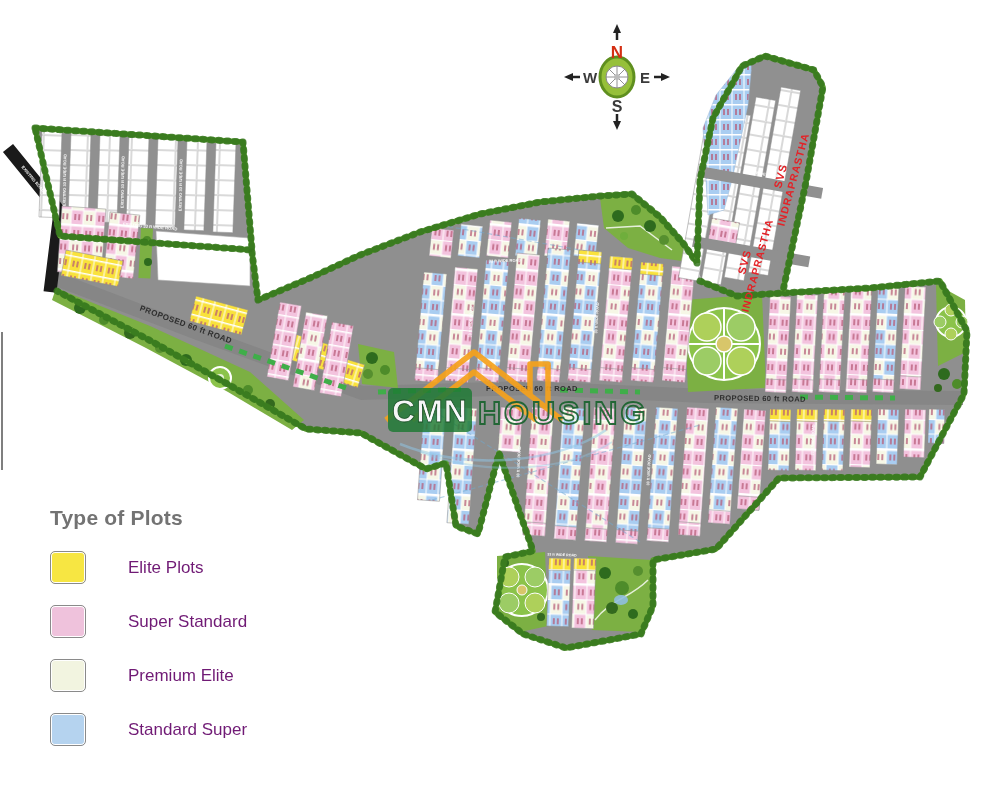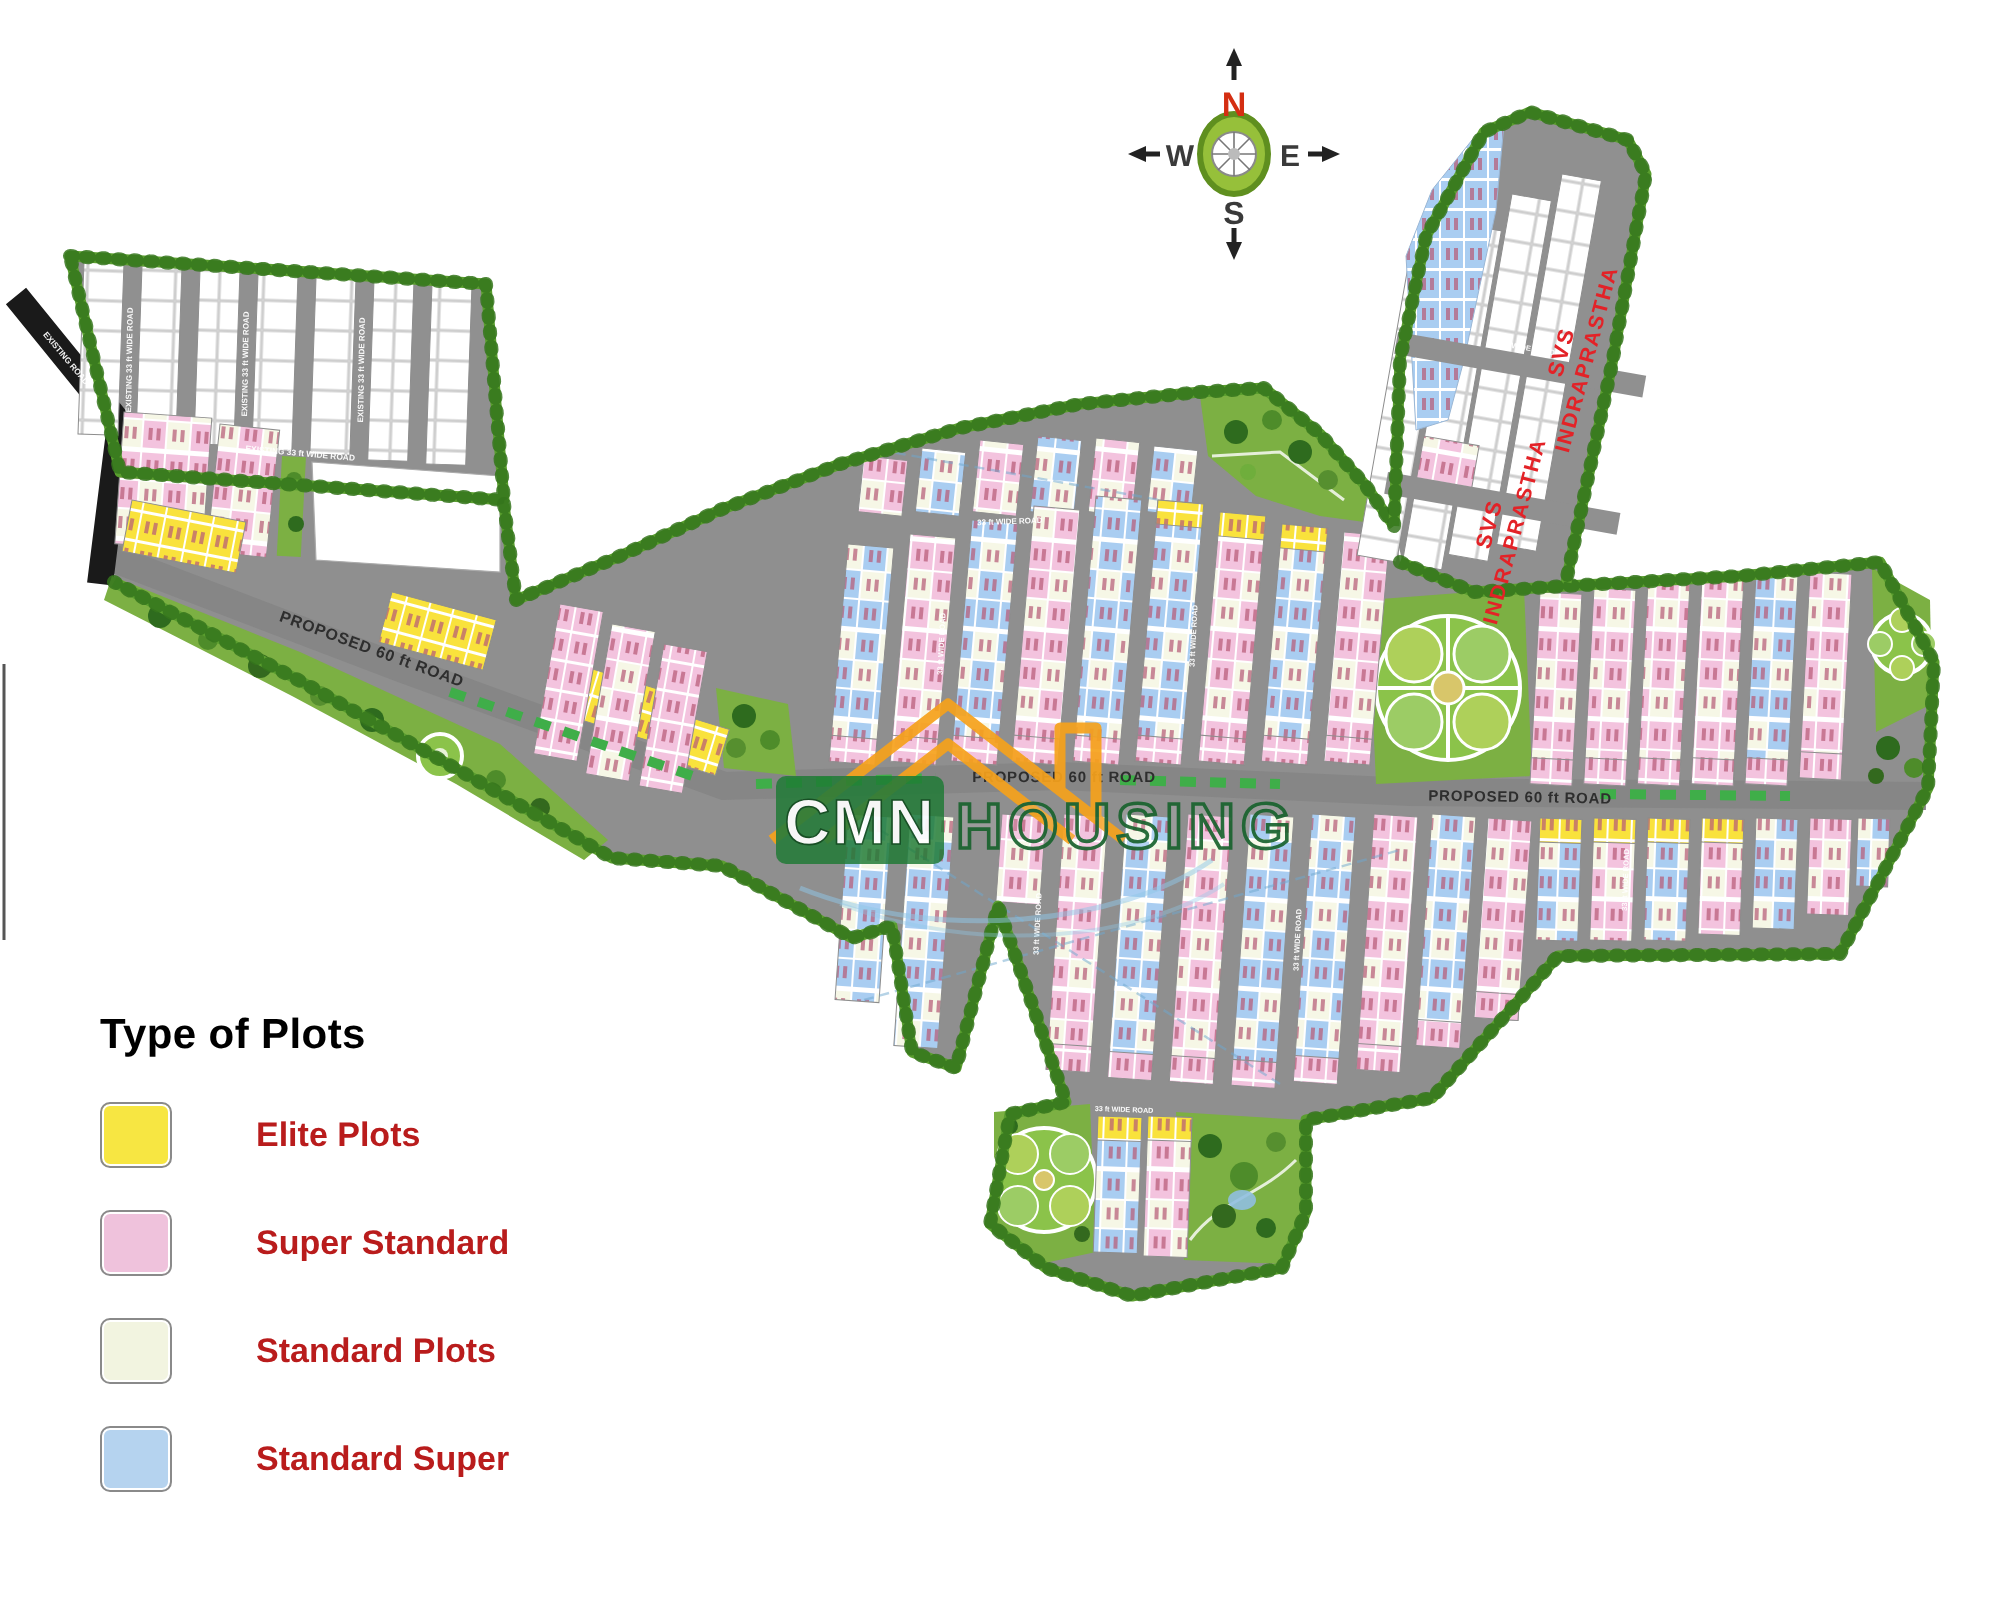--- a/index.html
+++ b/index.html
@@ -7,25 +7,25 @@
          font-family:"Liberation Sans",sans-serif;}
   svg text{font-family:"Liberation Sans",sans-serif;}
   .hedge1{fill:none;stroke:#5a9e2f;stroke-width:5.5;stroke-linejoin:round;}
   .hedge2{fill:none;stroke:#35751c;stroke-width:7;stroke-dasharray:1.5 6.5;
           stroke-linecap:round;stroke-linejoin:round;opacity:.85;}
   .roadlbl{fill:#ffffff;font-weight:bold;opacity:.95;}
   .roadlblD{fill:#2e2e2e;font-weight:bold;letter-spacing:.4px;}
   .svs{fill:#e32227;font-weight:bold;letter-spacing:1px;}
   
   #legend{position:absolute;left:50px;top:506px;}
-  #legend .title{font-size:21px;font-weight:bold;color:#000000;letter-spacing:.2px;}
+  #legend .title{font-size:21px;font-weight:bold;color:#737373;letter-spacing:.2px;}
   .lrow{display:flex;align-items:center;margin-top:21px;}
   .swatch{width:34px;height:31px;border:1px solid #8a8a8a;border-radius:5px;
           box-shadow:0 0 0 1px #fff inset;}
-  .lrow .lab{margin-left:42px;font-size:17px;font-weight:bold;color:#b91c1c;}
+  .lrow .lab{margin-left:42px;font-size:17px;font-weight:normal;color:#701a75;}
 </style>
 </head>
 <body>
 
 <div id="stage">
 <svg width="1000" height="800" viewBox="0 0 1000 800">
   <defs>
     <g id="mk">
       <rect width="2" height="6" fill="#b85c77" opacity=".72"></rect>
       <rect x="4" width="2" height="6" fill="#b85c77" opacity=".72"></rect>
@@ -405,20 +405,20 @@
   <div class="lrow">
     <div class="swatch" style="background: rgb(247, 230, 66);"></div>
     <div class="lab">Elite Plots</div>
   </div>
   <div class="lrow">
     <div class="swatch" style="background: rgb(239, 194, 220);"></div>
     <div class="lab">Super Standard</div>
   </div>
   <div class="lrow">
     <div class="swatch" style="background: rgb(242, 244, 224);"></div>
-    <div class="lab">Standard Plots</div>
+    <div class="lab">Premium Elite</div>
   </div>
   <div class="lrow">
     <div class="swatch" style="background: rgb(181, 211, 239);"></div>
     <div class="lab">Standard Super</div>
   </div>
 </div>
 </div>
 
 </body></html>

